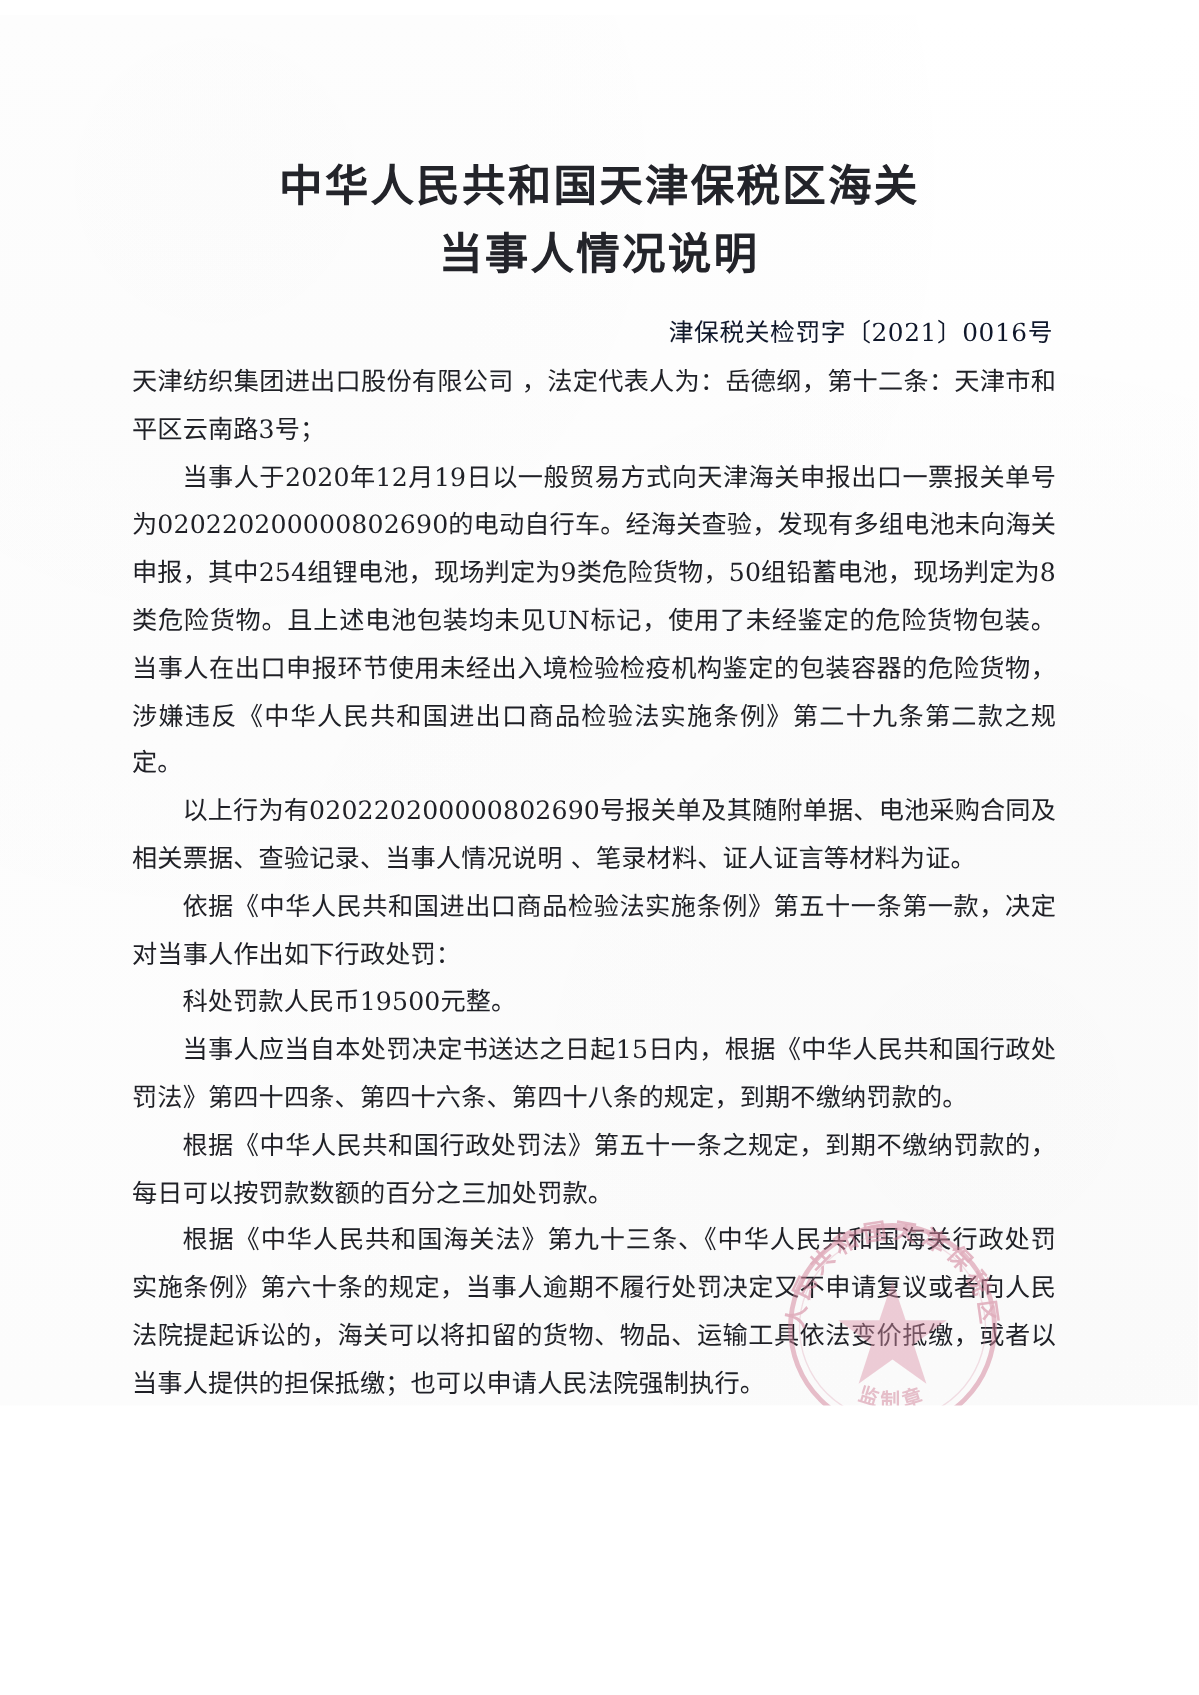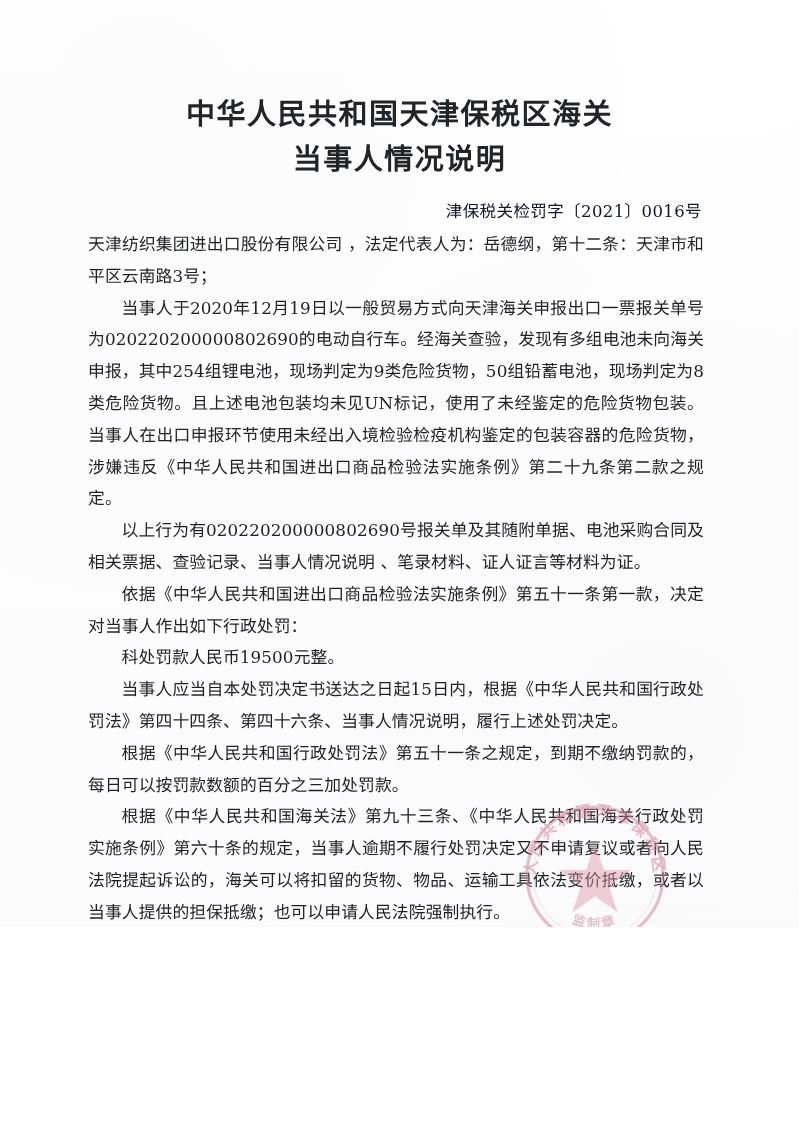--- a/index.html
+++ b/index.html
@@ -9,21 +9,21 @@
     background: #ffffff;
   }
   body {
     font-family: "DejaVu Serif", "Liberation Serif", serif;
     color: #1b1b1b;
   }
   .page {
     position: relative;
     width: 799px;
     height: 927px;
-    margin: 0 auto;
+    margin: 10px auto;
     background: #fefefe;
     overflow: hidden;
     box-sizing: border-box;
   }
   
   .paper-noise {
     position: absolute;
     inset: 0;
     background:
       radial-gradient(circle at 18% 12%, rgba(0,0,0,0.012) 0%, rgba(0,0,0,0) 55%),
@@ -111,21 +111,21 @@
   </div>
 
   <div class="doc-number">津保税关检罚字〔2021〕0016号</div>
 
   <div class="body-text">
     <p class="para">天津纺织集团进出口股份有限公司 ，法定代表人为：岳德纲，第十二条：天津市和平区云南路3号；</p>
     <p class="para indent">当事人于2020年12月19日以一般贸易方式向天津海关申报出口一票报关单号为020220200000802690的电动自行车。经海关查验，发现有多组电池未向海关申报，其中254组锂电池，现场判定为9类危险货物，50组铅蓄电池，现场判定为8类危险货物。且上述电池包装均未见UN标记，使用了未经鉴定的危险货物包装。当事人在出口申报环节使用未经出入境检验检疫机构鉴定的包装容器的危险货物，涉嫌违反《中华人民共和国进出口商品检验法实施条例》第二十九条第二款之规定。</p>
     <p class="para indent">以上行为有020220200000802690号报关单及其随附单据、电池采购合同及相关票据、查验记录、当事人情况说明 、笔录材料、证人证言等材料为证。</p>
     <p class="para indent">依据《中华人民共和国进出口商品检验法实施条例》第五十一条第一款，决定对当事人作出如下行政处罚：</p>
     <p class="para indent">科处罚款人民币19500元整。</p>
-    <p class="para indent">当事人应当自本处罚决定书送达之日起15日内，根据《中华人民共和国行政处罚法》第四十四条、第四十六条、当事人情况说明，履行上述处罚决定。</p>
+    <p class="para indent">当事人应当自本处罚决定书送达之日起15日内，根据《中华人民共和国行政处罚法》第四十四条、第四十六条、第四十八条的规定，到期不缴纳罚款的。</p>
     <p class="para indent">根据《中华人民共和国行政处罚法》第五十一条之规定，到期不缴纳罚款的，每日可以按罚款数额的百分之三加处罚款。</p>
     <p class="para indent">根据《中华人民共和国海关法》第九十三条、《中华人民共和国海关行政处罚实施条例》第六十条的规定，当事人逾期不履行处罚决定又不申请复议或者向人民法院提起诉讼的，海关可以将扣留的货物、物品、运输工具依法变价抵缴，或者以当事人提供的担保抵缴；也可以申请人民法院强制执行。</p>
   </div>
 
   <div class="sign-area">
     <div class="seal-wrap">
       <svg class="seal-svg" width="200" height="150" viewBox="0 0 200 150">
         <defs>
           <path id="sealArc" d="M 26,75 A 59,59 0 0 1 144,75" fill="none"></path>
           <path id="sealArcBottom" d="M 32,75 A 53,53 0 0 0 138,75" fill="none"></path>

